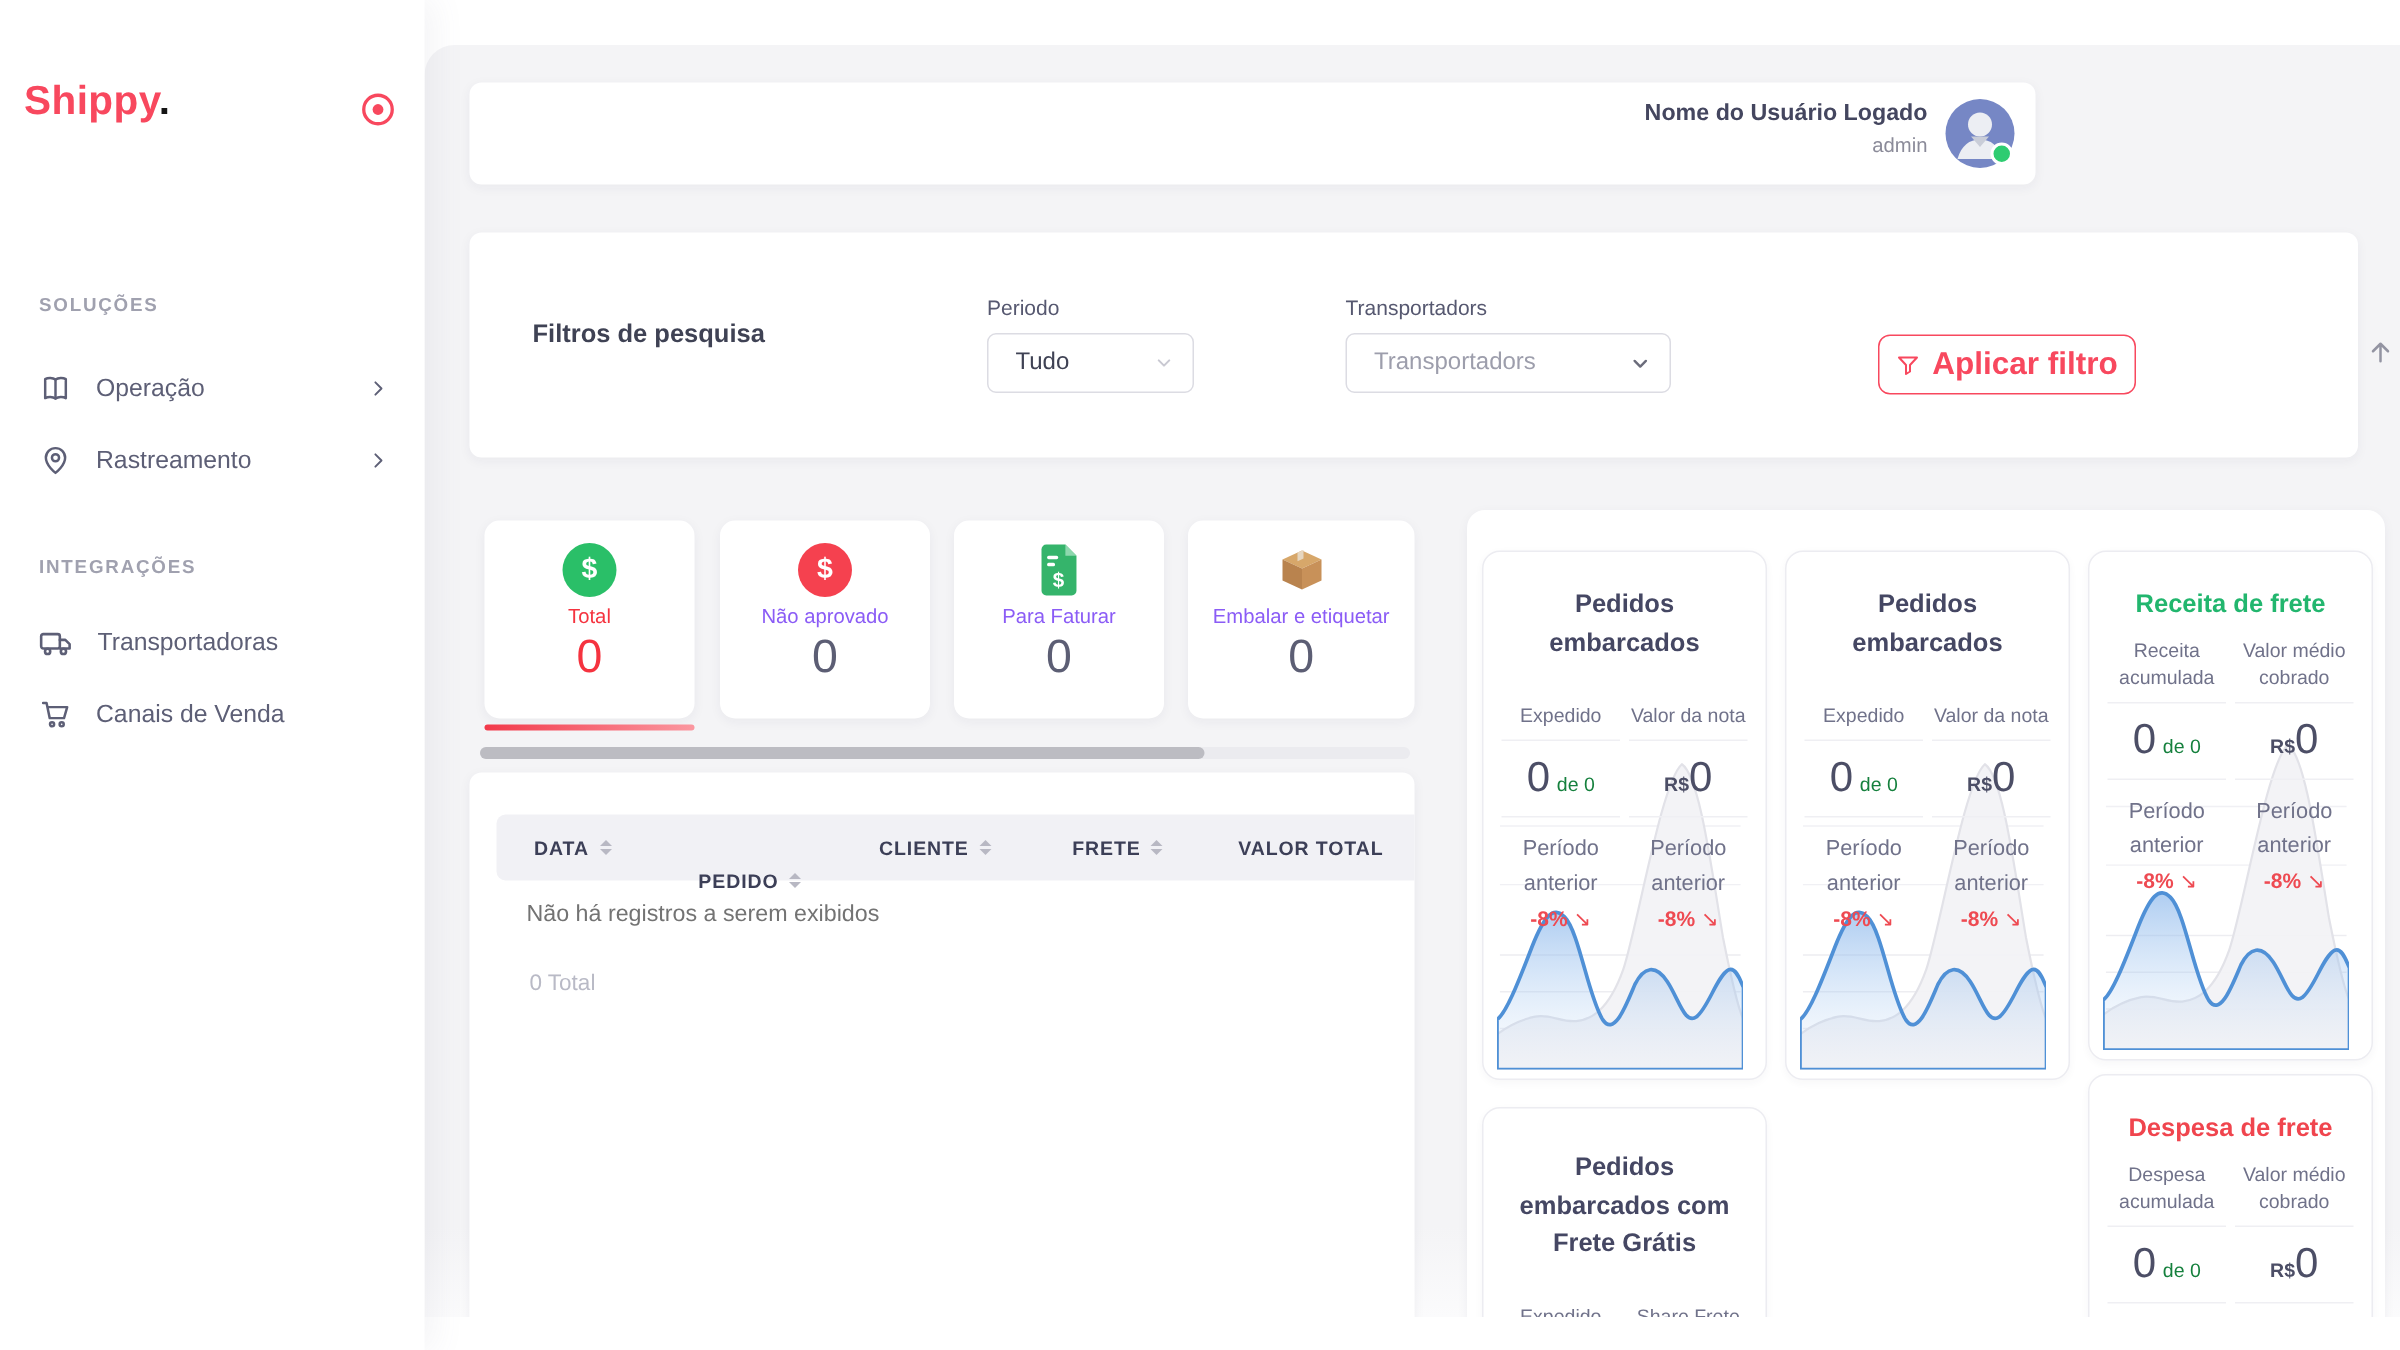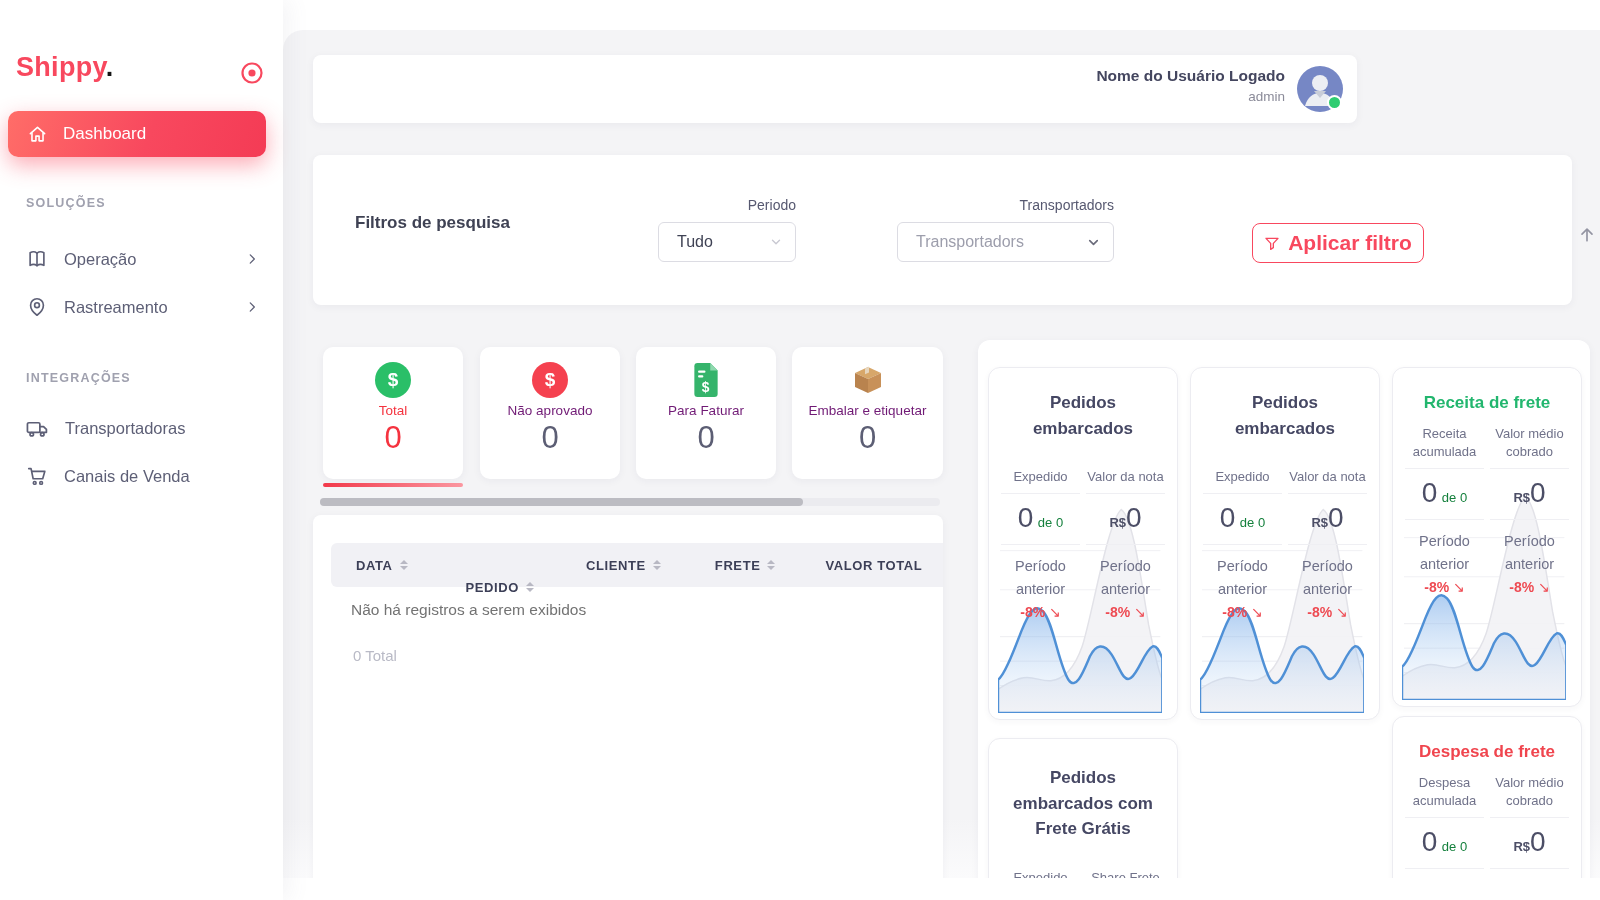--- a/index.html
+++ b/index.html
@@ -39,36 +39,36 @@
   .user-name{font-size:15.5px;font-weight:700;color:#44465f;}
   .user-role{font-size:13.5px;color:#8b8b99;margin-top:4px;}
   .avatar{position:absolute;right:14px;top:11px;width:46px;height:46px;border-radius:50%;
           background:#7687c5;cursor:pointer;}
   .avatar .dot{position:absolute;right:1px;bottom:2px;width:11px;height:11px;border-radius:50%;
                background:#2ecc71;border:2px solid #fff;}
 
   
   .filter-card{left:30px;top:125px;width:1259px;height:150px;border-radius:8px;}
   .filter-title{position:absolute;left:42px;top:58px;font-size:17px;font-weight:600;color:#3f4254;}
-  .fgroup{position:absolute;top:42px;text-align:right;}
+  .fgroup{position:absolute;top:42px;}
   .fgroup .flabel{font-size:14px;color:#565870;margin-bottom:9px;}
   .select{position:relative;height:40px;border:1px solid #dcdce3;border-radius:6px;background:#fff;
           display:flex;align-items:center;padding-left:18px;font-size:16px;cursor:pointer;box-sizing:border-box;}
   .select .chev{position:absolute;right:12px;display:flex;}
   .apply-btn{position:absolute;left:939px;top:68px;width:172px;height:40px;border:1.5px solid #f8485e;
              border-radius:8px;display:flex;align-items:center;justify-content:center;gap:8px;
              color:#f8485e;font-size:21px;font-weight:600;cursor:pointer;background:#fff;box-sizing:border-box;}
   .collapse-arrow{position:absolute;left:1264px;top:70px;cursor:pointer;display:flex;}
 
   
   .stat-card{position:absolute;top:317px;height:132px;background:#fff;border-radius:10px;
              box-shadow:0 2px 8px rgba(40,40,70,.05);text-align:center;cursor:pointer;}
   .stat-icon{margin:15px auto 0;width:36px;height:36px;border-radius:50%;display:flex;
              align-items:center;justify-content:center;font-size:19px;font-weight:700;color:#fff;}
-  .stat-label{margin-top:5px;font-size:13.5px;color:#701a75;}
+  .stat-label{margin-top:5px;font-size:13.5px;color:#8b5cf6;}
   .stat-value{margin-top:2px;font-size:31px;color:#5c5e74;}
   .stat-card.selected .stat-label,.stat-card.selected .stat-value{color:#f5333f;}
   .active-bar{position:absolute;left:40px;top:453px;width:140px;height:4px;border-radius:3px;
               background:linear-gradient(90deg,#f2394a,#fb97a0);}
   .hscroll{position:absolute;left:37px;top:468px;width:620px;height:8px;border-radius:4px;background:#ebebef;}
   .hscroll .thumb{position:absolute;left:0;top:0;width:483px;height:8px;border-radius:4px;
                   background:#bcbcc2;cursor:pointer;}
 
   
   .table-card{left:30px;top:485px;width:630px;height:500px;border-radius:8px;overflow:hidden;}
@@ -428,29 +428,20 @@
   <div class="sidebar">
     <div class="logo"><span>Shippy</span><span class="dot">.</span></div>
 
     <div class="collapse-btn">
       <svg class="icon" width="24" height="24" viewBox="0 0 24 24">
         <circle cx="12" cy="12" r="9.5" fill="none" stroke="#f8485e" stroke-width="2.2"></circle>
         <circle cx="12" cy="12" r="3.6" fill="#f8485e"></circle>
       </svg>
     </div>
 
-    <div class="dash-btn">
-      <span class="ic">
-        <svg class="icon" width="19" height="19" viewBox="0 0 24 24" fill="none" stroke="#fff" stroke-width="2" stroke-linecap="round" stroke-linejoin="round">
-          <path d="M3 11l9-8 9 8"></path>
-            <path d="M5 10v10h5v-6h4v6h5V10"></path>
-        </svg>
-      </span>
-      <span>Dashboard</span>
-    </div>
 
     <div class="section-title" style="top:196px;">SOLUÇÕES</div>
 
     <div class="side-item" style="top:292px;">
       <span class="ic">
         <svg class="icon" width="22" height="22" viewBox="0 0 24 24" fill="none" stroke="#5d5f76" stroke-width="1.8" stroke-linecap="round" stroke-linejoin="round">
           <path d="M12 21s-7-5.3-7-11a7 7 0 1 1 14 0c0 5.7-7 11-7 11z"></path>
             <circle cx="12" cy="10" r="2.6"></circle>
         </svg>
       </span>

